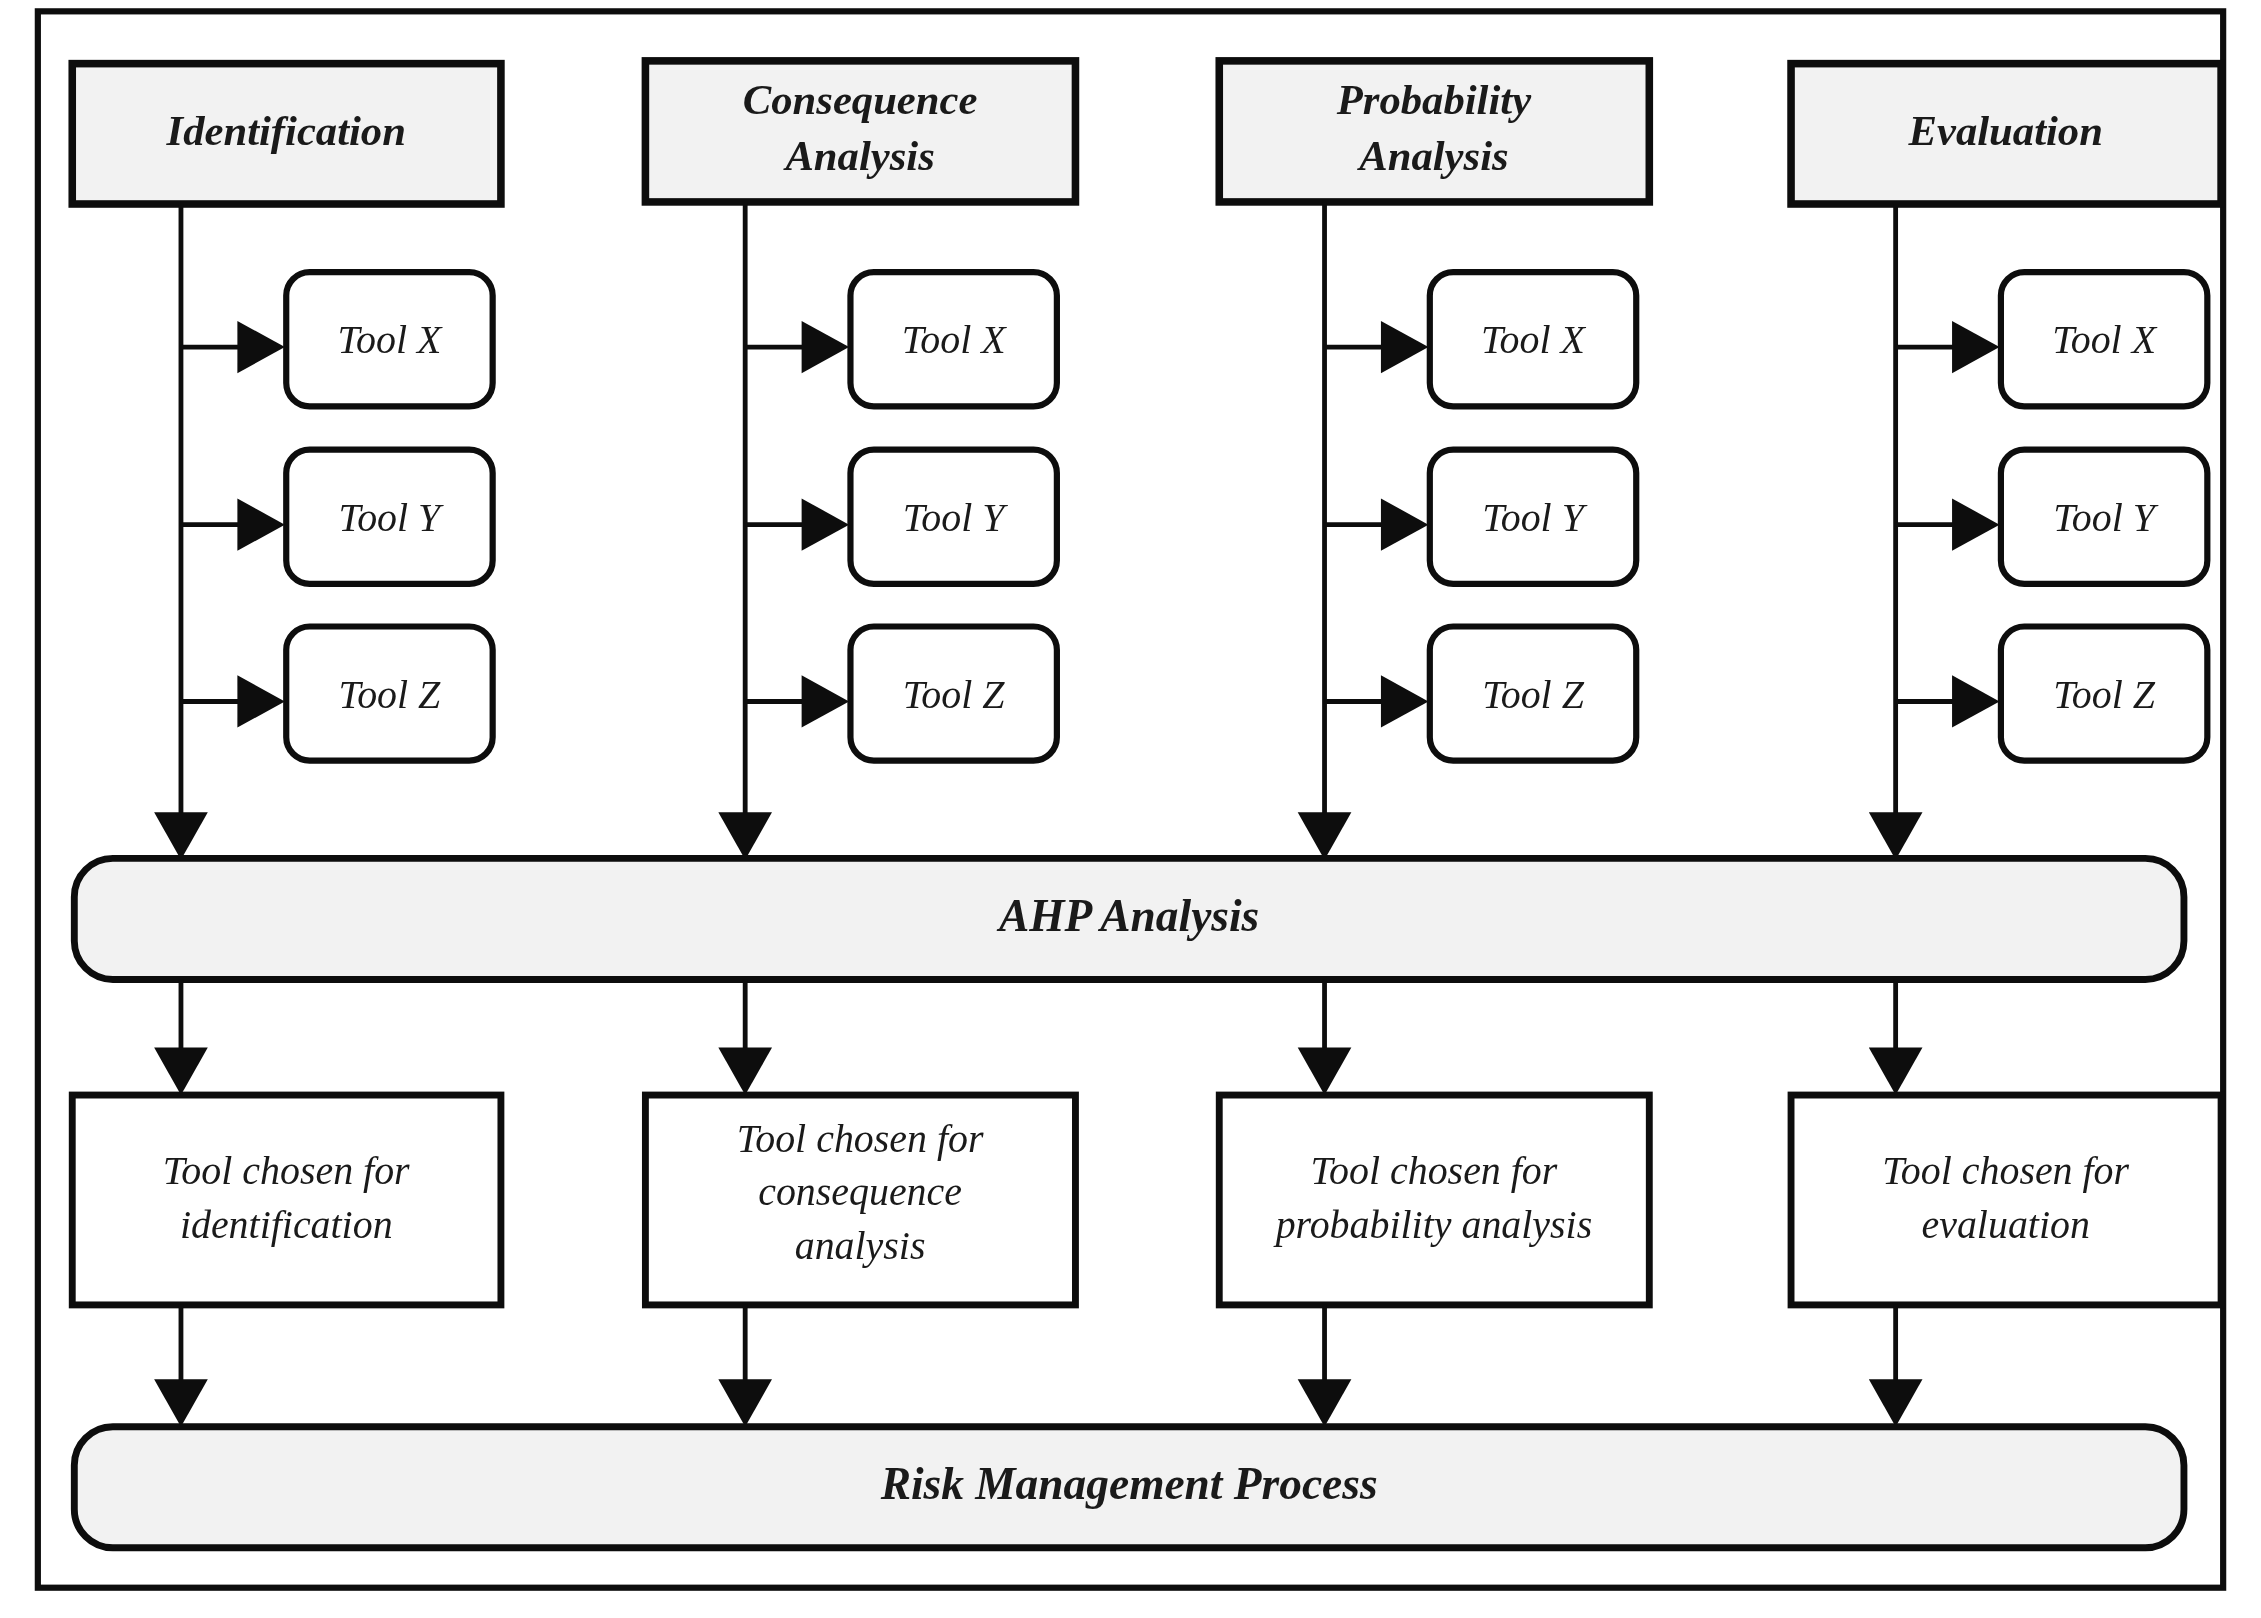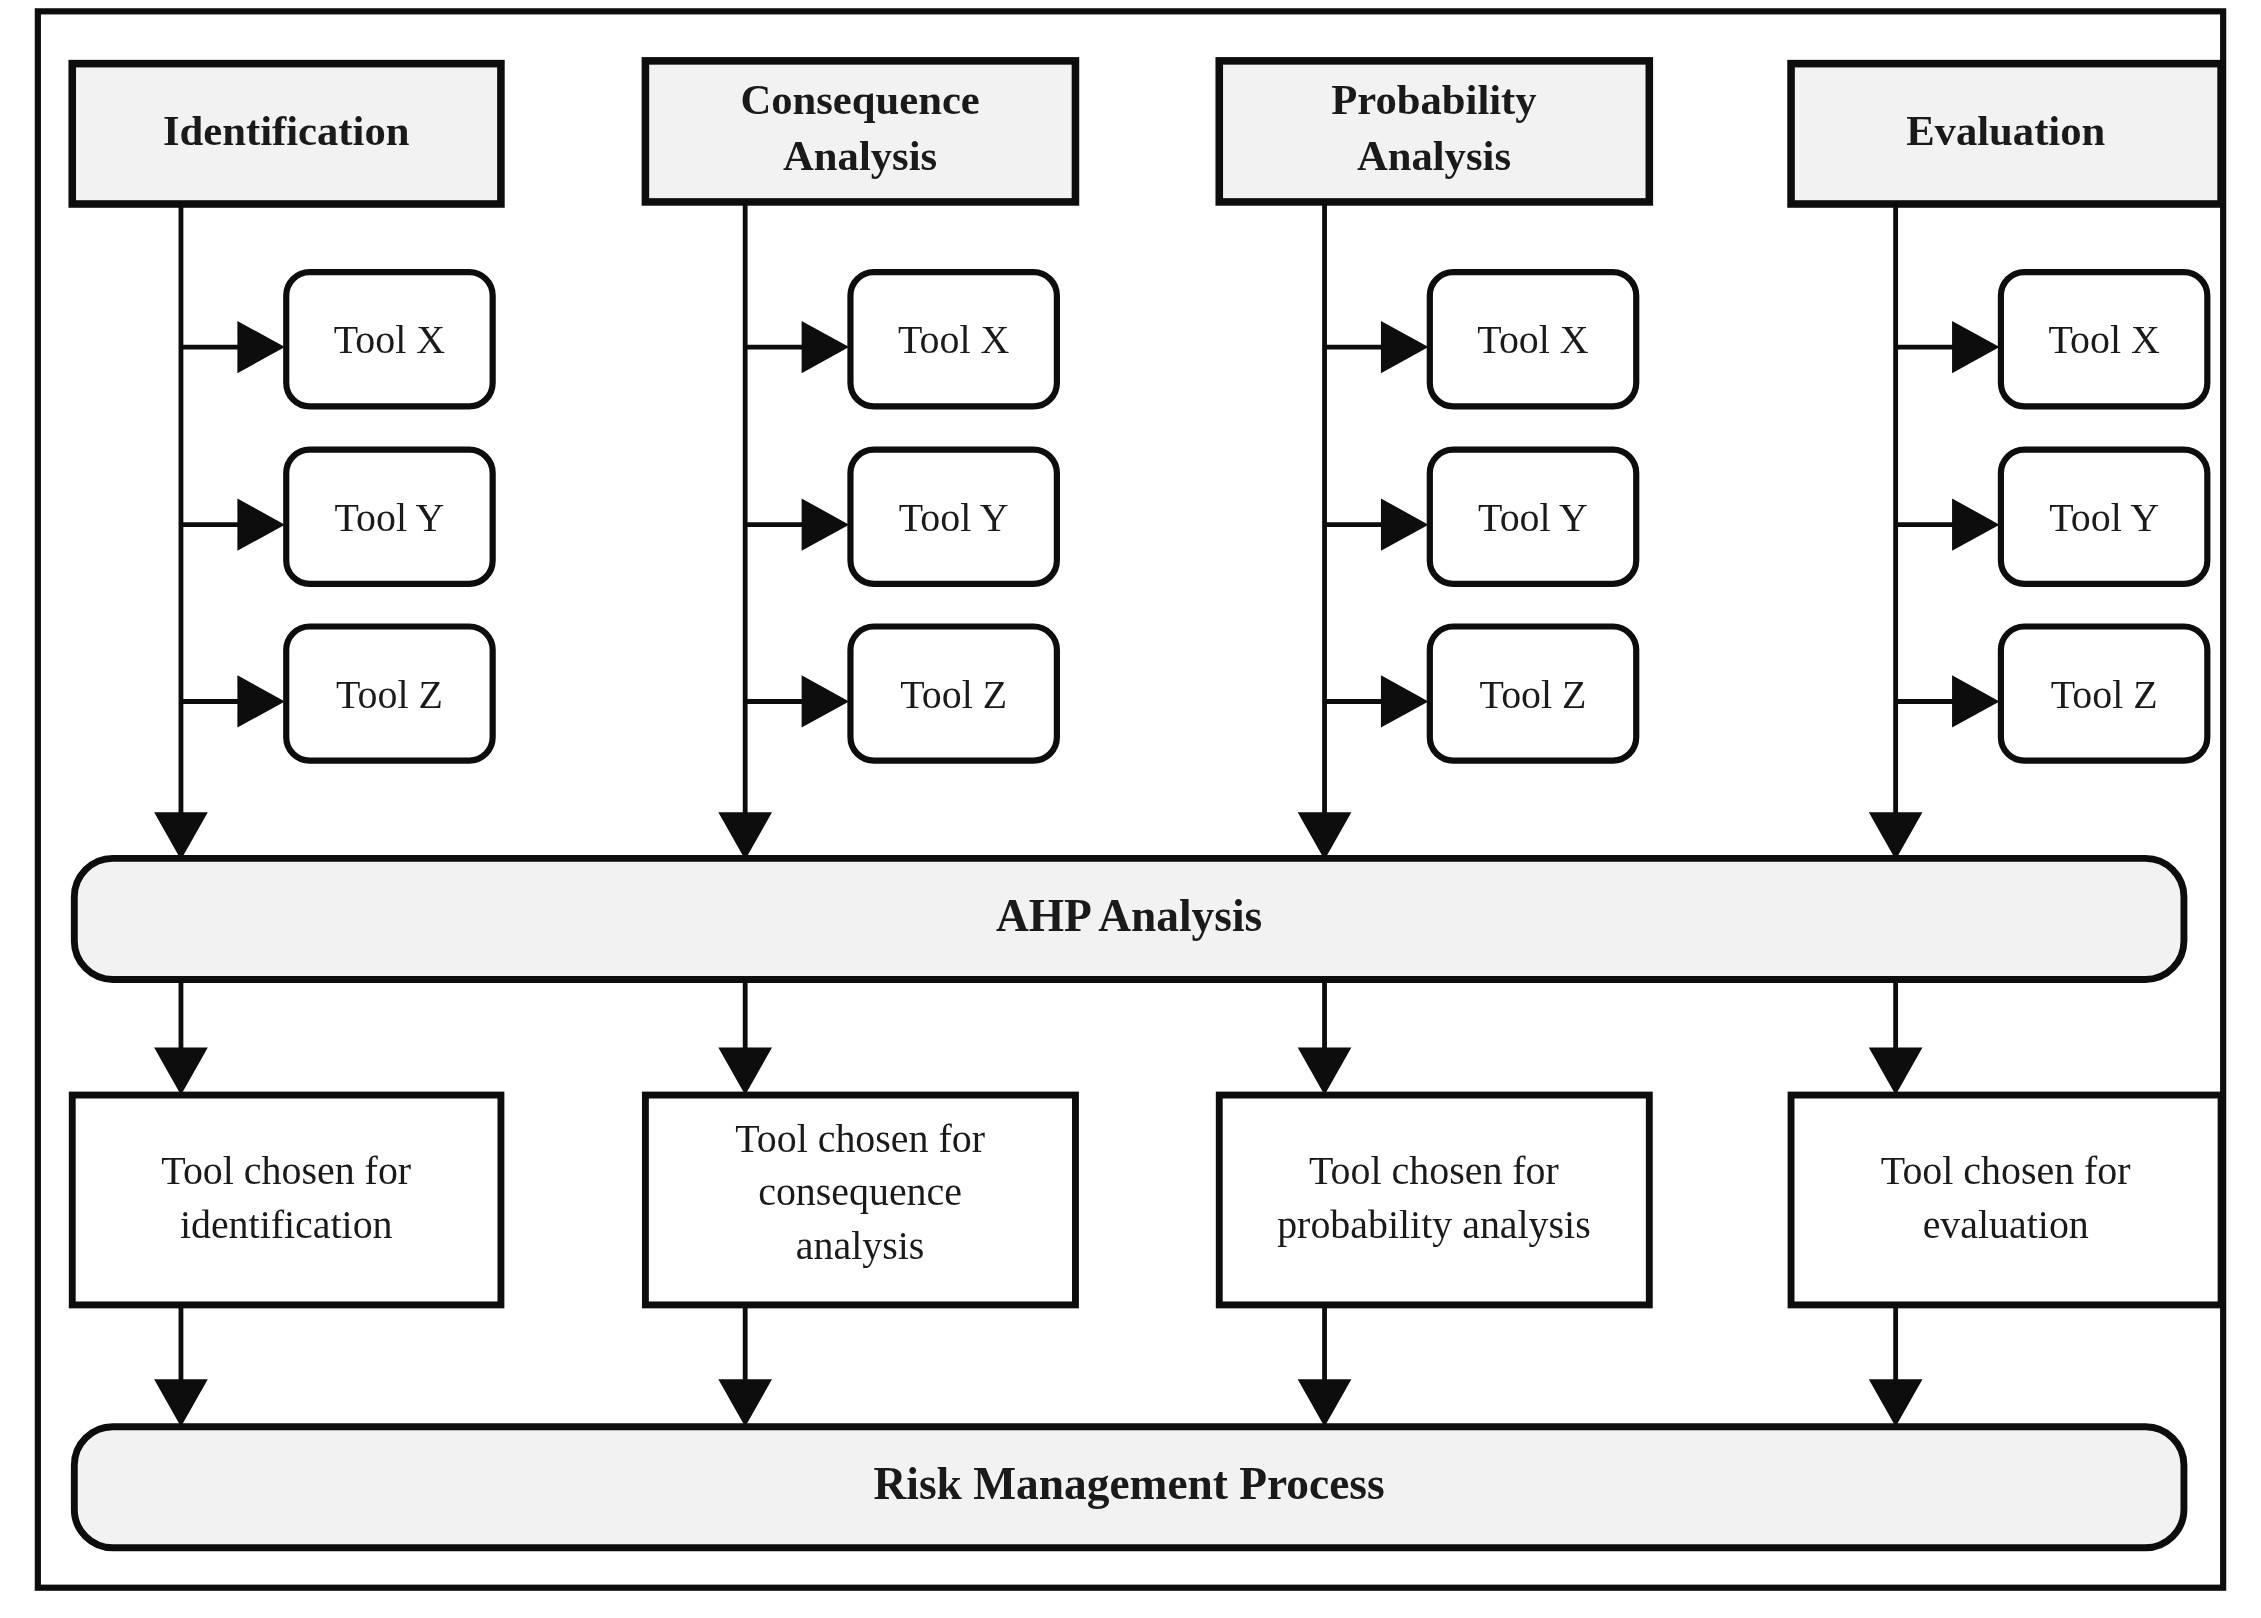--- a/index.html
+++ b/index.html
@@ -11,20 +11,21 @@
     width: 2261px;
     height: 1619px;
     font-family: "Liberation Serif", "DejaVu Serif", serif;
     overflow: hidden;
   }
   #diagram-root {
     position: relative;
     width: 2261px;
     height: 1619px;
     background: #ffffff;
+    font-style: italic;
   }
   svg.diagram-svg {
     position: absolute;
     inset: 0;
     width: 2261px;
     height: 1619px;
     display: block;
   }
   
   .outer-frame {

